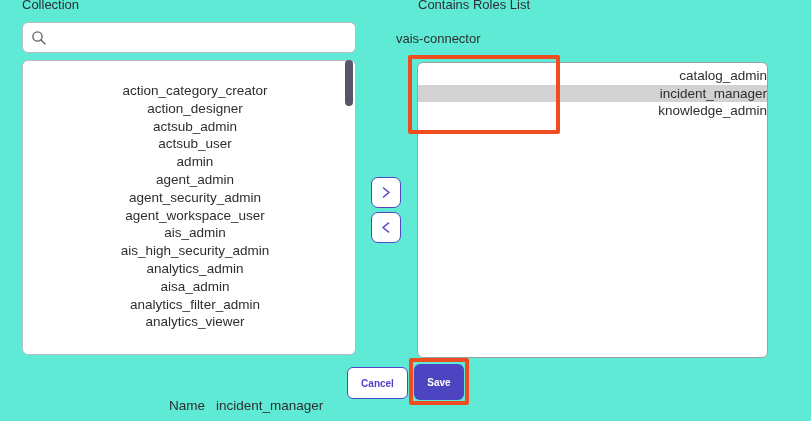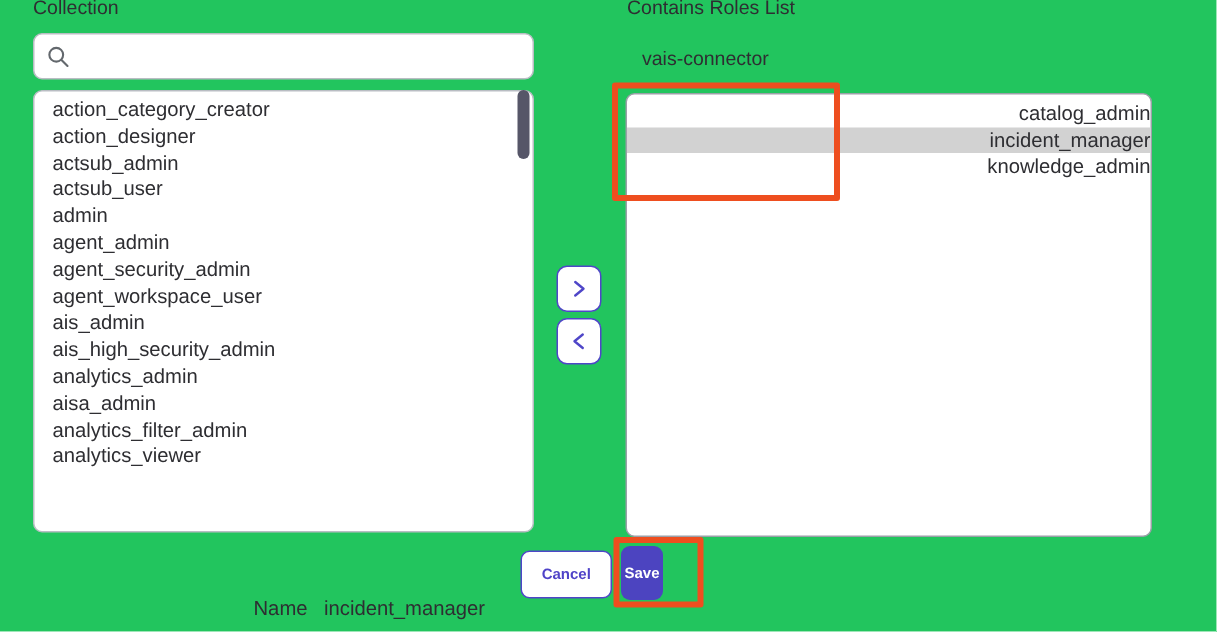--- a/index.html
+++ b/index.html
@@ -6,31 +6,31 @@
   html, body { background: #ffffff; }
   body {
     font-family: "Liberation Sans", "DejaVu Sans", sans-serif;
     color: #2f2f33;
   }
   .stage {
     position: relative;
     width: 811px;
     height: 421px;
     overflow: hidden;
-    background: #22c55e;
+    background: #5eead4;
   }
   .panel-label {
     position: absolute;
     font-size: 13px;
     color: #2e2e32;
     white-space: nowrap;
   }
   #collection-label { left: 22px; top: -3px; }
   #contains-label   { left: 418px; top: -3px; }
-  #subtitle         { left: 428px; top: 31px; }
+  #subtitle         { left: 396px; top: 31px; }
 
   
   .searchbox {
     position: absolute;
     left: 22px; top: 22px;
     width: 334px; height: 31px;
     border: 1px solid #b9bdc3;
     border-radius: 6px;
     background: #fff;
     display: flex;
@@ -53,21 +53,22 @@
     position: absolute;
     background: #fff;
     border-radius: 6px;
     overflow: hidden;
     font-size: 13.5px;
   }
   #left-listbox {
     left: 22px; top: 60px;
     width: 334px; height: 295px;
     border: 1px solid #b9bdc3;
-    padding-top: 3px;
+    padding-top: 21px;
+    text-align: center;
   }
   #right-listbox {
     left: 417px; top: 62px;
     width: 351px; height: 296px;
     border: 1px solid #9ba0a8;
     padding-top: 4px;
     text-align: right;
   }
   .row {
     line-height: 17.8px;
@@ -118,21 +119,21 @@
   }
   #cancel-btn {
     left: 347px; top: 367px;
     width: 61px; height: 32px;
     background: #ffffff;
     color: #4f43c8;
     border: 1.5px solid #4f46c8;
   }
   #save-btn {
     left: 414px; top: 364px;
-    width: 28px; height: 36px;
+    width: 50px; height: 36px;
     background: #4c44c0;
     color: #ffffff;
     border: none;
   }
 
   
   .annotation {
     position: absolute;
     border: 4px solid #ee4e1f;
     border-radius: 2px;

